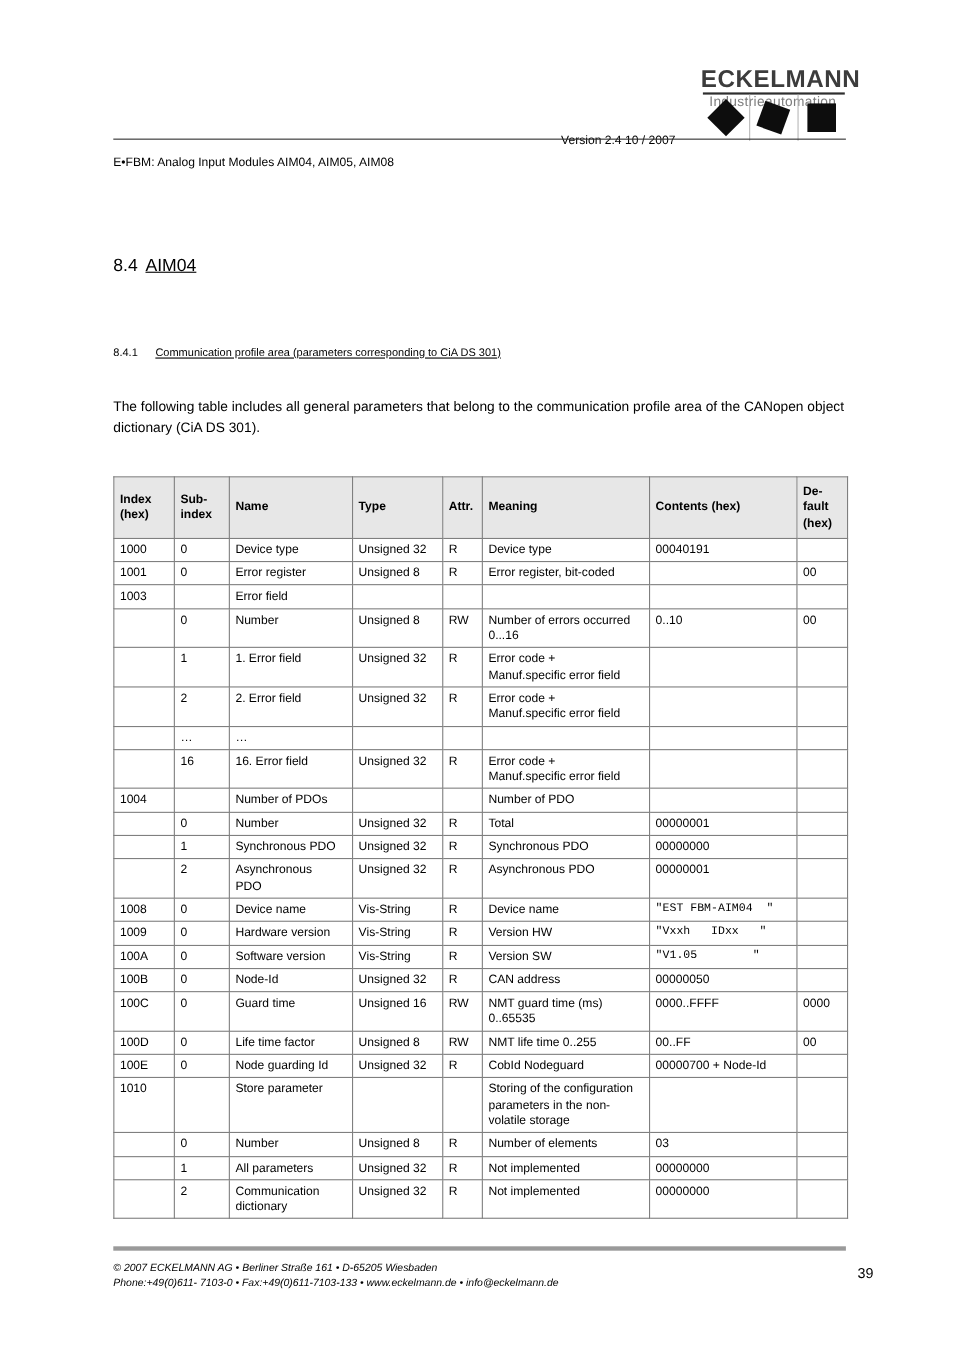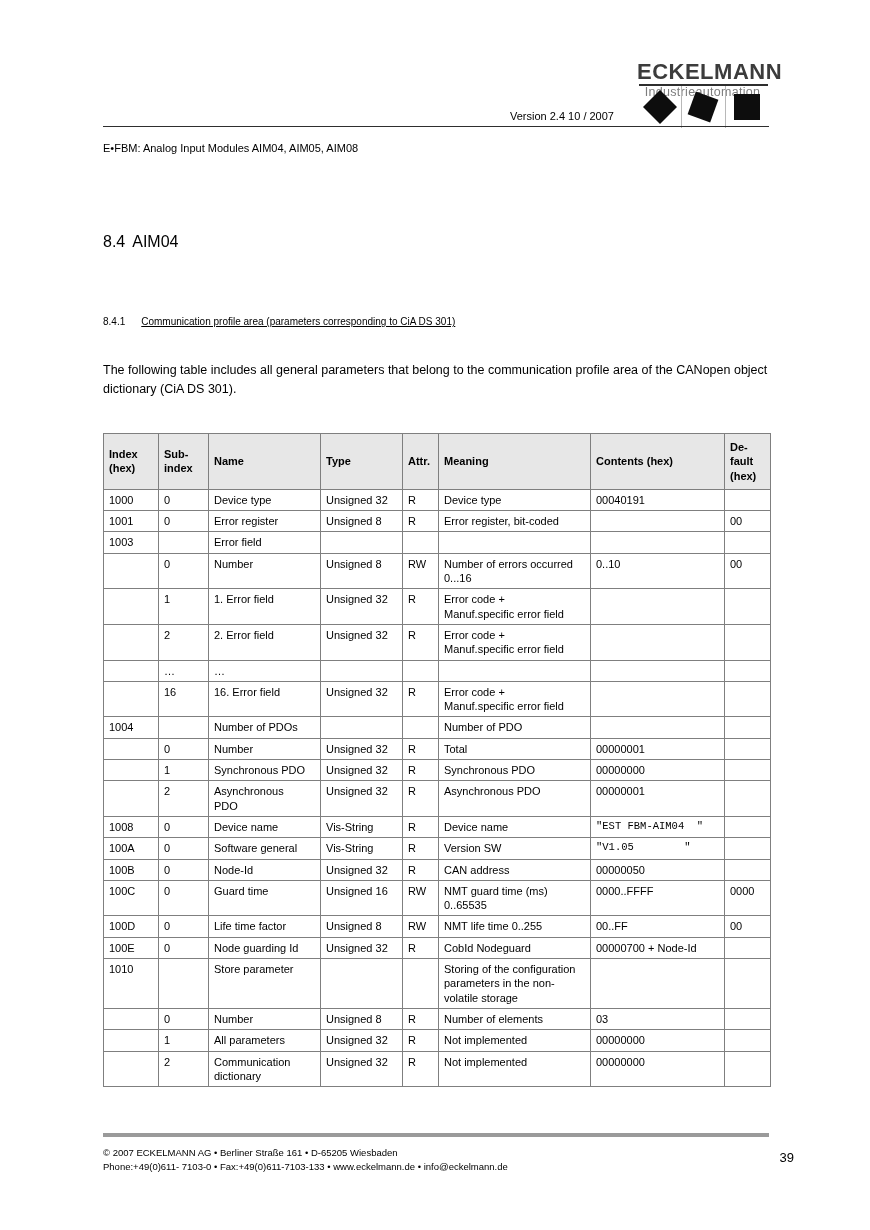--- a/index.html
+++ b/index.html
@@ -28,27 +28,27 @@
   .mark-cell { flex: 1; display: flex; align-items: center; justify-content: center; }
   .mark-cell + .mark-cell { border-left: 1px solid #b8b8b8; }
   .square { width: 24px; height: 24px; background: #0d0d0d; }
   .r45 { transform: rotate(45deg); }
   .r20 { transform: rotate(20deg); }
   .r0  { width: 26px; height: 26px; }
 
   
   .doc-head { position: absolute; top: 106px; left: 103px; width: 667px; font-size: 11px; }
   .doc-title { position: absolute; left: 0; top: 0; white-space: nowrap; margin-top: 36px; }
-  .doc-version { position: absolute; left: 407px; top: 4px; white-space: nowrap; }
+  .doc-version { position: absolute; left: 407px; top: 16px; white-space: nowrap; }
   .header-rule { position: absolute; top: 126px; left: 103px; width: 666px; border-top: 1px solid #2e2e2e; }
 
   
   .h1 { position: absolute; top: 233px; left: 103px; font-size: 16px; }
   .h1 .num { margin-right: 7px; }
-  .h1 .ttl { }
+  .h1 .ttl { text-decoration: underline; }
   .h2 { position: absolute; top: 316px; left: 103px; font-size: 10px; }
   .h2 .num { margin-right: 16px; }
   .h2 .ttl { text-decoration: underline; }
 
   .intro { position: absolute; top: 361px; left: 103px; width: 667px; font-size: 12.5px; line-height: 1.55; }
 
   
   .param-table {
     position: absolute; top: 433px; left: 103px;
     width: 667px; border-collapse: collapse; table-layout: fixed;
@@ -69,21 +69,21 @@
     vertical-align: middle;
     padding-top: 6px; padding-bottom: 6px;
   }
   .param-table td.mono {
     font-family: "Liberation Mono", "DejaVu Sans Mono", monospace;
     font-size: 10.5px;
   }
 
   
   .footer-bar { position: absolute; top: 1133px; left: 103px; width: 666px; height: 4px; background: #9a9a9a; }
-  .footer-text { position: absolute; top: 1146px; left: 103px; font-size: 9.5px; line-height: 1.5; }
+  .footer-text { position: absolute; top: 1146px; left: 103px; font-size: 9.5px; line-height: 1.5; font-style: italic; }
   .page-num { position: absolute; top: 1150px; right: 76px; font-size: 13px; }
 </style>
 </head>
 <body>
 
 <div class="page">
 
   <div class="logo-block">
     <div class="logo-name">ECKELMANN</div>
     <div class="logo-sub">Industrieautomation</div>
@@ -274,23 +274,33 @@
           <td>1008</td>
           <td>0</td>
           <td>Device name</td>
           <td>Vis-String</td>
           <td>R</td>
           <td>Device name</td>
           <td class="mono">"EST FBM-AIM04  "</td>
           <td></td>
         </tr>
         <tr>
+          <td>1009</td>
+          <td>0</td>
+          <td>Hardware version</td>
+          <td>Vis-String</td>
+          <td>R</td>
+          <td>Version HW</td>
+          <td class="mono">"Vxxh   IDxx   "</td>
+          <td></td>
+        </tr>
+        <tr>
           <td>100A</td>
           <td>0</td>
-          <td>Software general</td>
+          <td>Software version</td>
           <td>Vis-String</td>
           <td>R</td>
           <td>Version SW</td>
           <td class="mono">"V1.05        "</td>
           <td></td>
         </tr>
         <tr>
           <td>100B</td>
           <td>0</td>
           <td>Node-Id</td>

